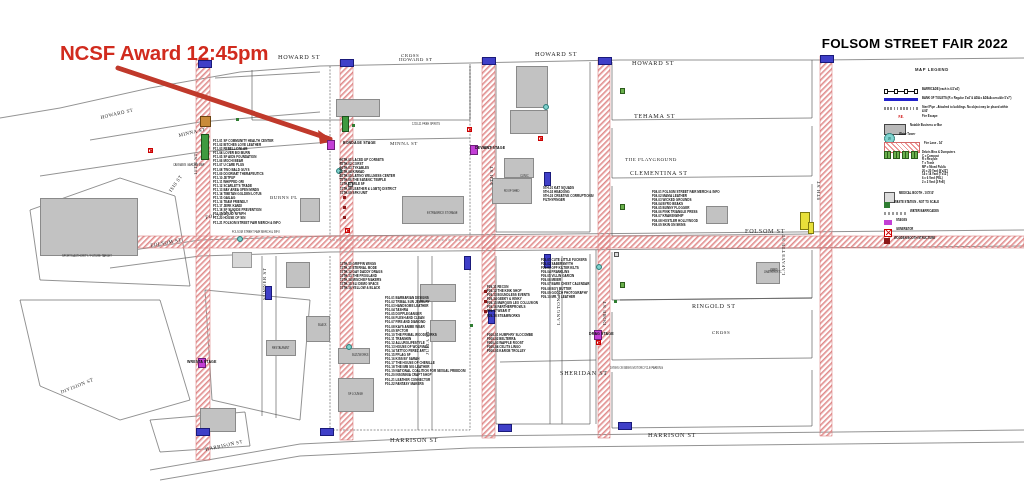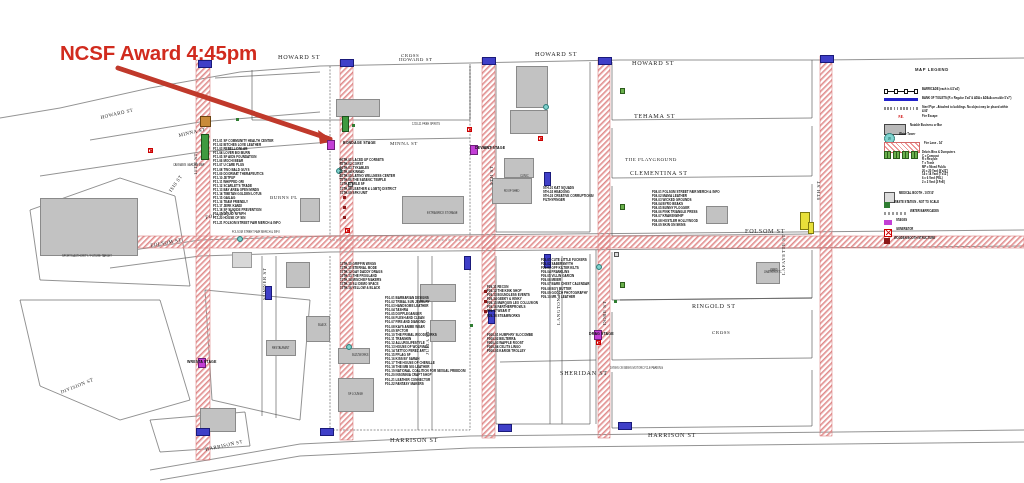--- a/index.html
+++ b/index.html
@@ -209,20 +209,21 @@
   <div class="gen" style="left:596px;top:340px;"></div>
   <div class="med" style="left:348px;top:182px;"></div>
   <div class="med" style="left:614px;top:252px;"></div>
   <div class="wood" style="left:343px;top:196px;"></div>
   <div class="wood" style="left:343px;top:206px;"></div>
   <div class="wood" style="left:343px;top:216px;"></div>
   <div class="wood" style="left:484px;top:290px;"></div>
   <div class="wood" style="left:484px;top:300px;"></div>
   <div class="wood" style="left:484px;top:310px;"></div>
 
+  <div id="title">FOLSOM STREET FAIR 2022</div>
   <div id="legend-title">MAP LEGEND</div>
   <div id="legend">
       <div class="lg-row" style="left: 0px; top: 0px;">
         <span class="sw sw-barricade">
           <i style="left:0"></i>
           <i style="left:10px"></i>
           <i style="left:20px"></i>
           <i style="left:30px"></i>
         </span>
         <span class="lg-txt">BARRICADE (each is 6.5'x4')</span>
@@ -287,21 +288,21 @@
       <div class="lg-row" style="left: 0px; top: 139.5px;">
         <span class="sw sw-gen"></span>
         <span class="lg-txt">GENERATOR</span>
       </div>
       <div class="lg-row" style="left: 0px; top: 148.5px;">
         <span class="sw sw-wood"></span>
         <span class="lg-txt">WOODEN BOOTH STRUCTURE</span>
       </div>
     </div>
 
-  <div id="annot">NCSF Award 4:45pm</div>
+  <div id="annot">NCSF Award 12:45pm</div>
 
   <div id="streets-layer">
       <div class="lbl street" style="left: 278px; top: 54px;">HOWARD ST</div>
       <div class="lbl street sm" style="left: 399px; top: 57px;">HOWARD ST</div>
       <div class="lbl street sm" style="left: 401px; top: 53px;">CROSS</div>
       <div class="lbl street" style="left: 535px; top: 51px;">HOWARD ST</div>
       <div class="lbl street" style="left: 632px; top: 60px;">HOWARD ST</div>
       <div class="lbl street sm" style="left: 100px; top: 115px; transform-origin: 0px 0px; transform: rotate(-13deg);">HOWARD ST</div>
       <div class="lbl street" style="left: 634px; top: 113px;">TEHAMA ST</div>
       <div class="lbl street" style="left: 630px; top: 170px;">CLEMENTINA ST</div>

